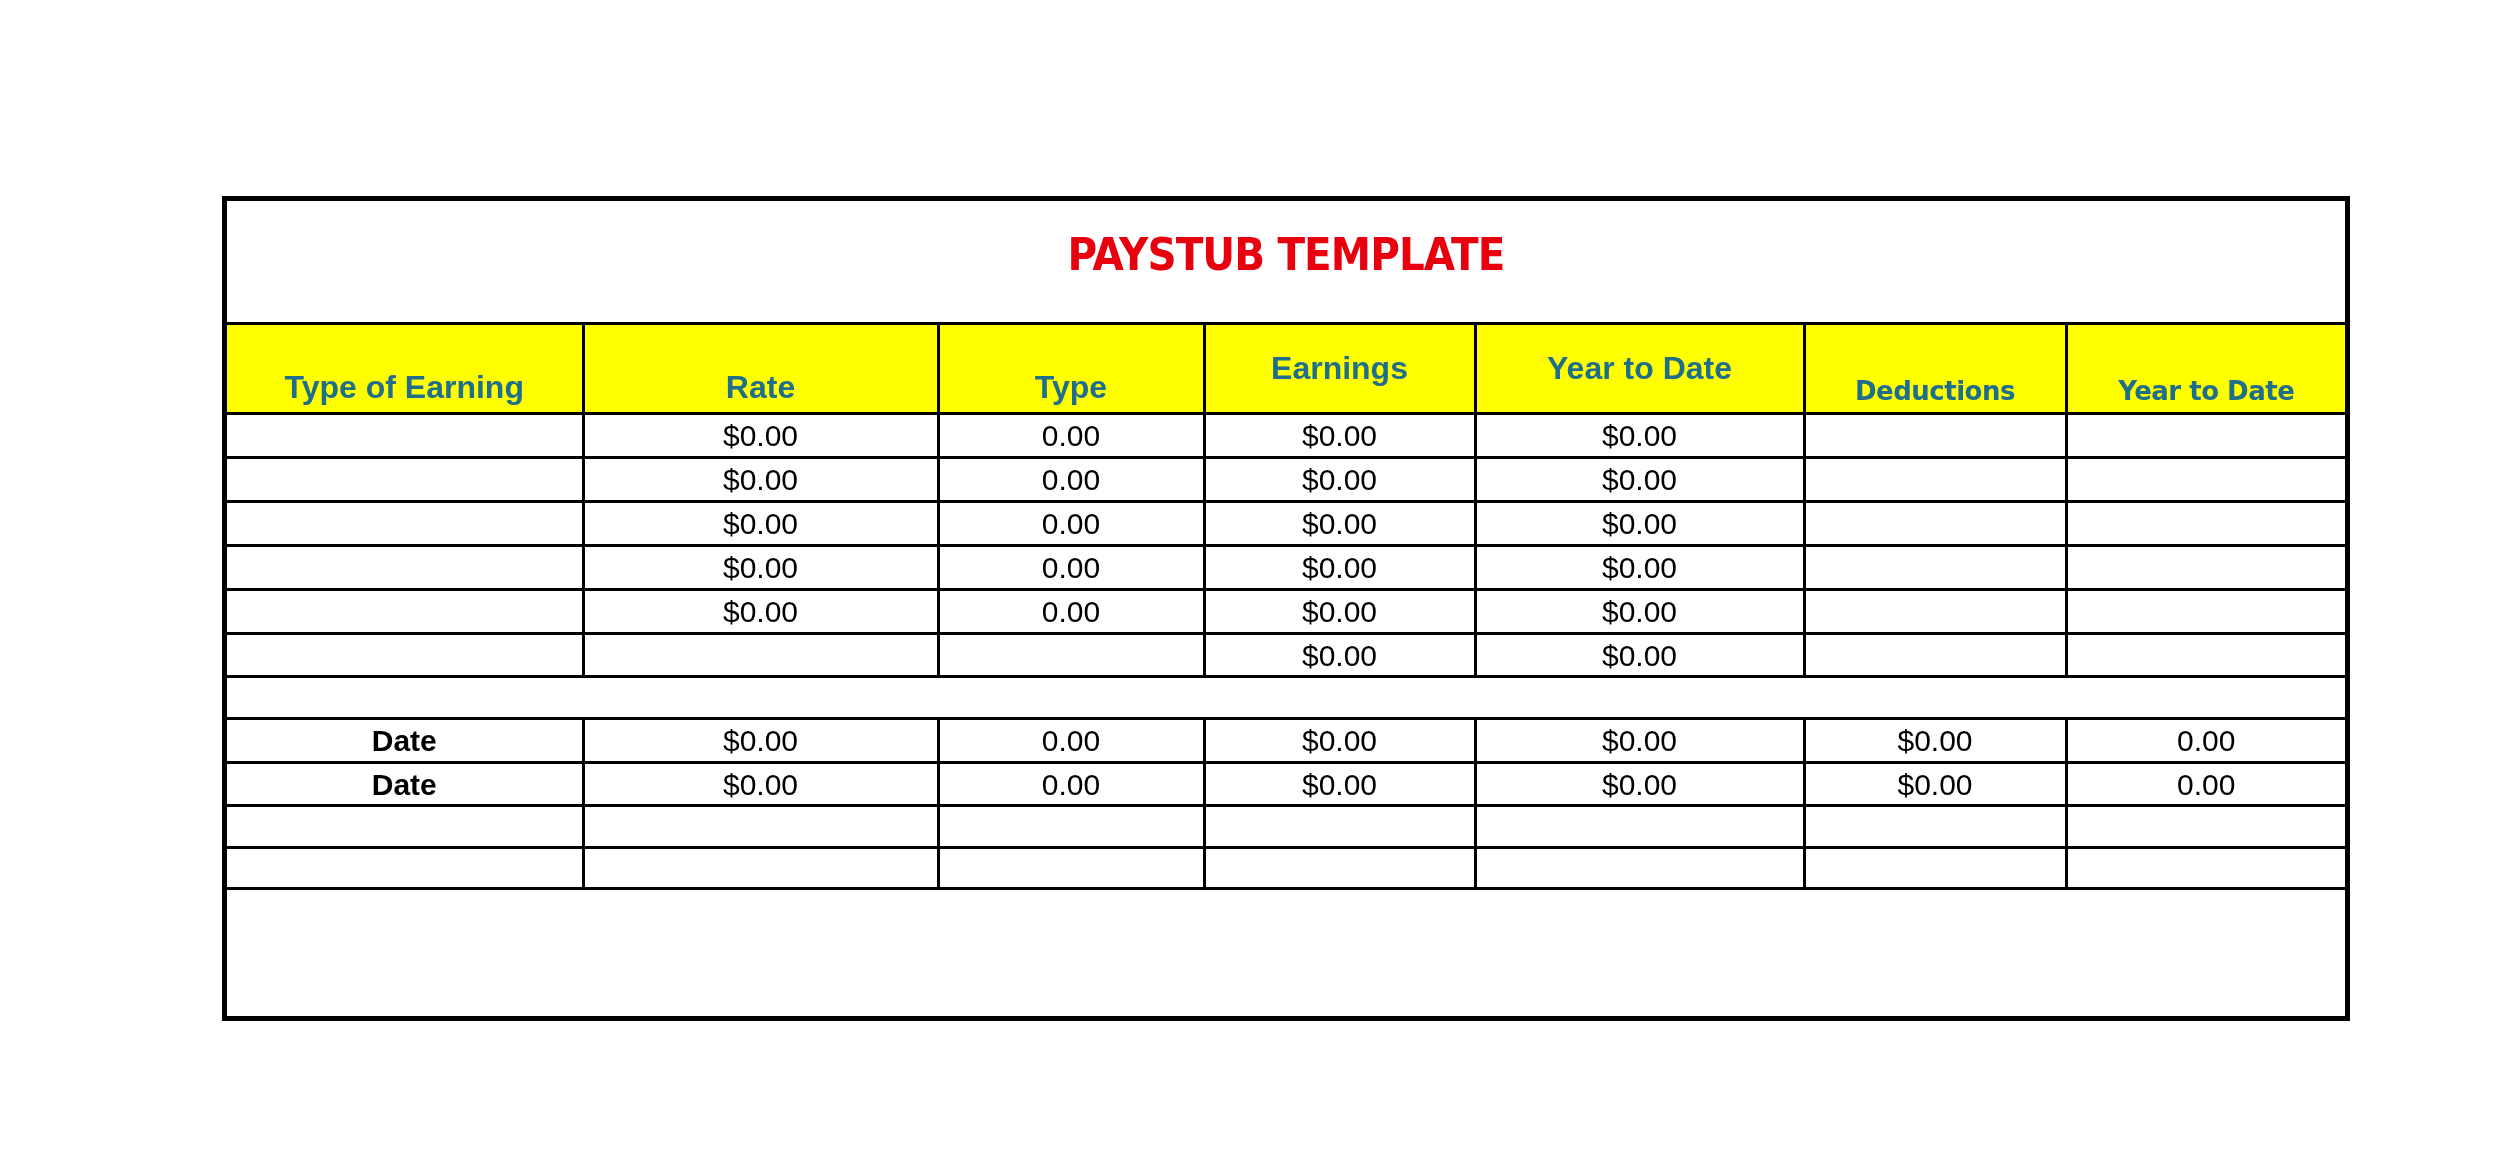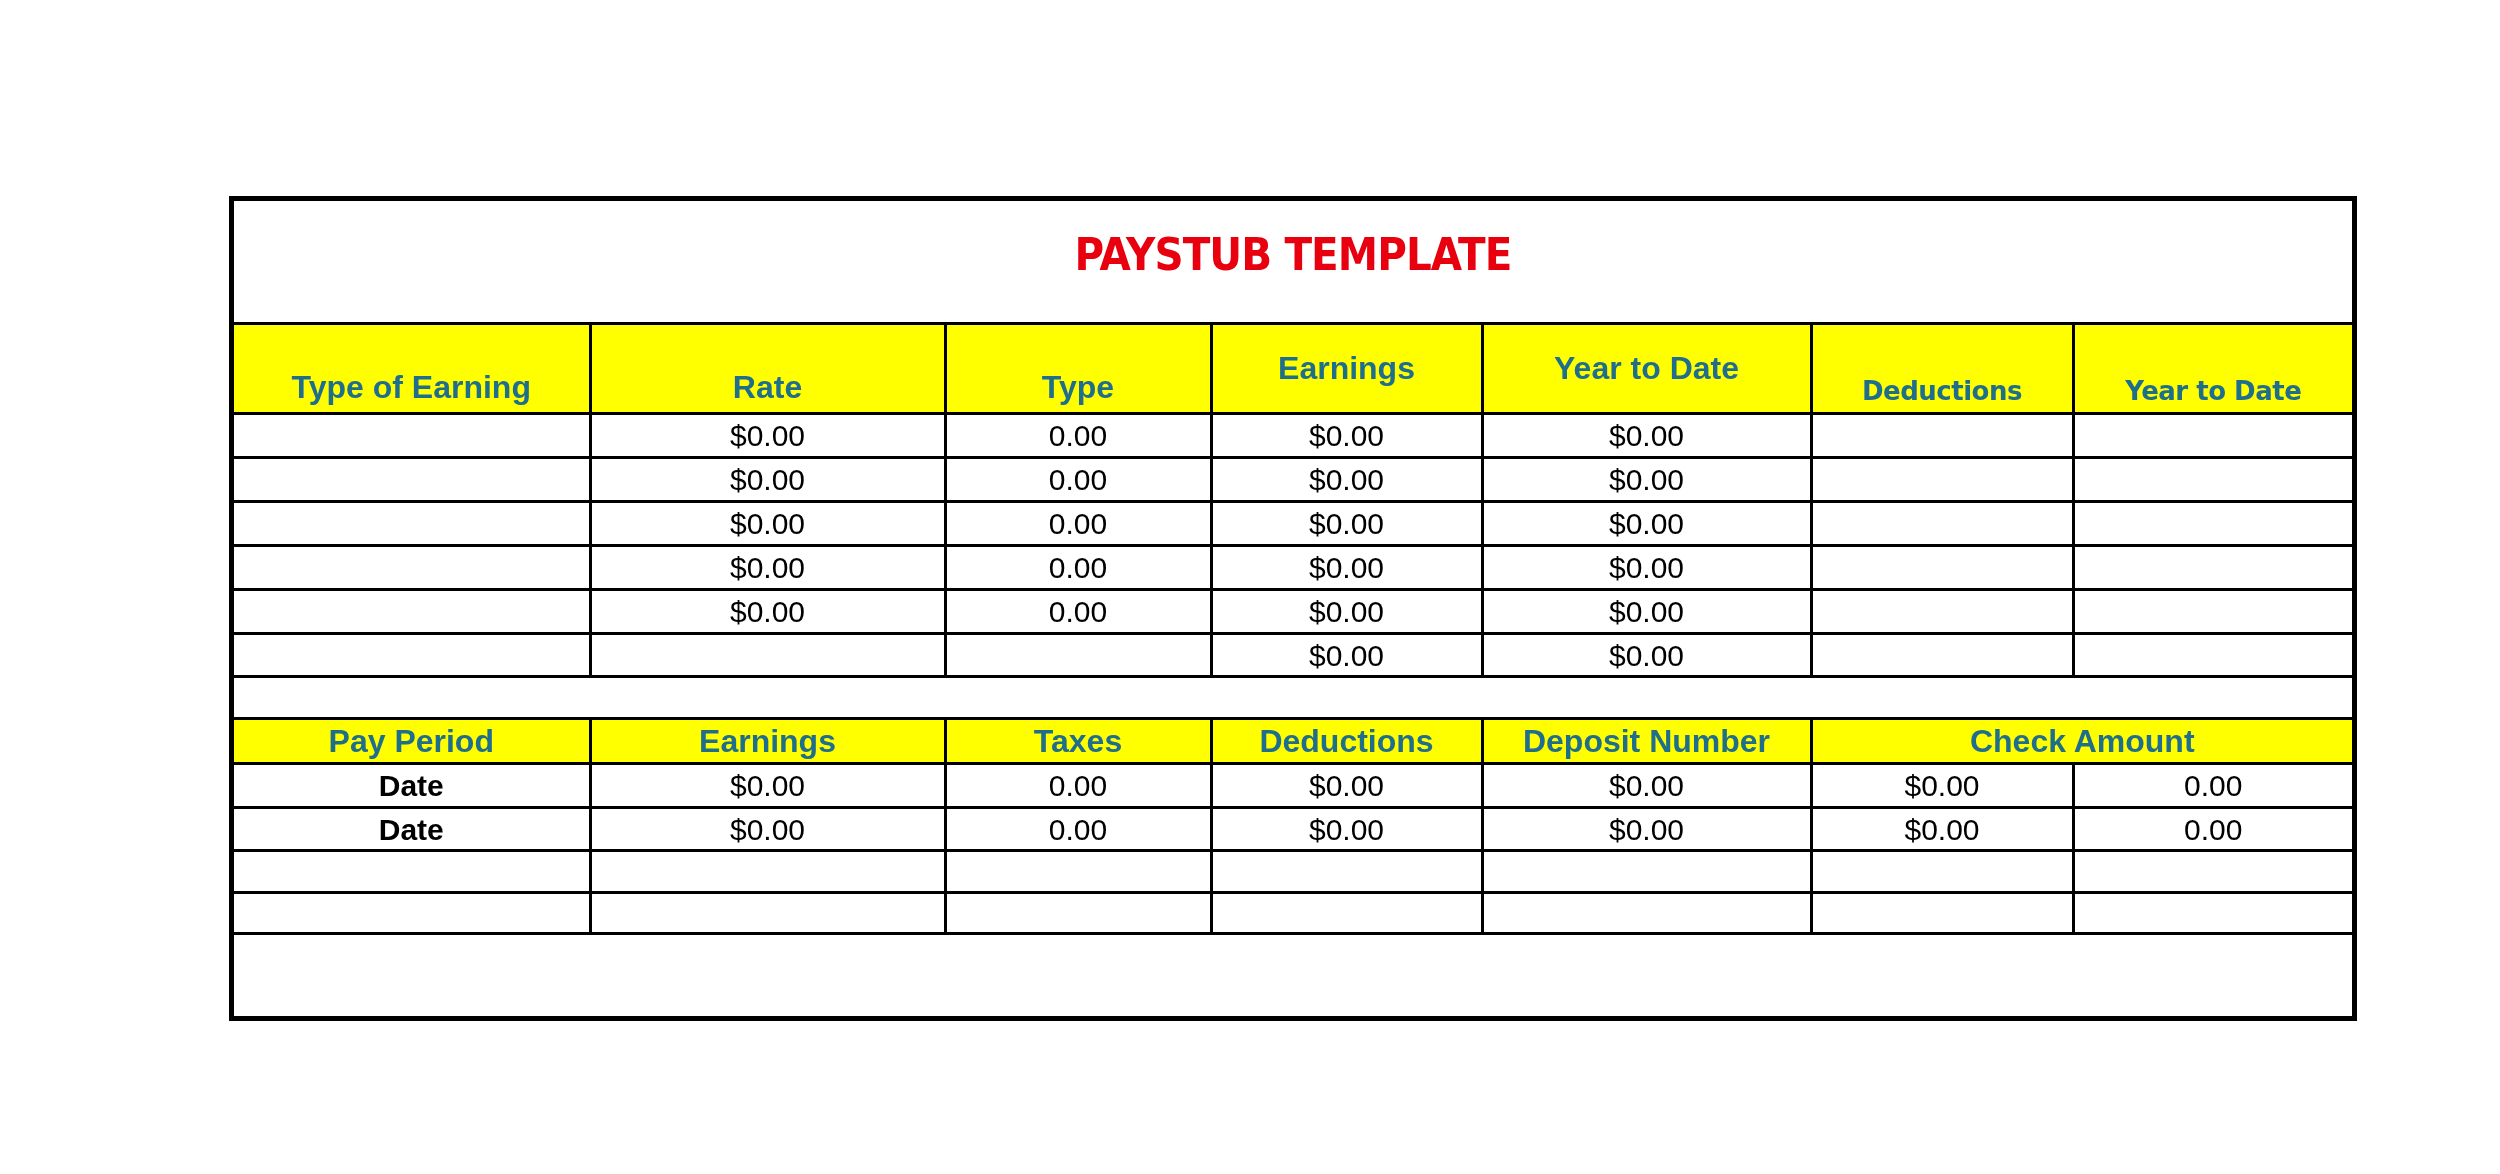--- a/index.html
+++ b/index.html
@@ -1,18 +1,18 @@
 <!DOCTYPE html>
 <html><head>
 <meta charset="utf-8">
 <style>
   html, body { margin: 0; padding: 0; background: #ffffff; }
   body { width: 2500px; height: 1174px; position: relative; overflow: hidden;
          font-family: "Liberation Sans", sans-serif; }
-  .sheet { position: absolute; left: 229px; top: 196px; width: 2128px; height: 825px;
+  .sheet { position: absolute; left: 222px; top: 196px; width: 2128px; height: 825px;
            box-sizing: border-box; border: 5px solid #000; background: #fff; }
   .title { position: absolute; left: 0; right: 0; top: 28px; text-align: center;
            font-family: "DejaVu Sans", sans-serif; font-weight: bold; font-size: 44px;
            letter-spacing: -1px; color: #e8000f; transform: scaleX(0.92); }
   table { position: absolute; left: 0; border-collapse: collapse; table-layout: fixed; }
   td { border: 3px solid #000; padding: 0; text-align: center; box-sizing: border-box;
        font-size: 30px; color: #000; overflow: hidden; white-space: nowrap; }
   td.hdr { background: #ffff00; color: #1f6e8c; font-weight: bold; font-size: 32px; }
   td.hdr.bottom { vertical-align: bottom; padding-bottom: 6px; }
   td.hdr.mid { vertical-align: middle; margin-left: 40px; }
@@ -114,28 +114,20 @@
     <colgroup>
       <col style="width:356px">
         <col style="width:355px">
         <col style="width:266px">
         <col style="width:271px">
         <col style="width:329px">
         <col style="width:262px">
         <col style="width:279px">
     </colgroup>
     <tbody>
-        <tr class="top" style="height:45px">
-      <td class="hdr mid first">Pay Period</td>
-      <td class="hdr mid">Earnings</td>
-      <td class="hdr mid">Taxes</td>
-      <td class="hdr mid">Deductions</td>
-      <td class="hdr mid">Deposit Number</td>
-      <td class="hdr mid last" colspan="2">Check Amount</td>
-    </tr>
     <tr style="height:44px">
       <td class="val bold first">Date</td>
       <td class="val">$0.00</td>
       <td class="val">0.00</td>
       <td class="val">$0.00</td>
       <td class="val">$0.00</td>
       <td class="val">$0.00</td>
       <td class="val last">0.00</td>
     </tr>
     <tr style="height:43px">

